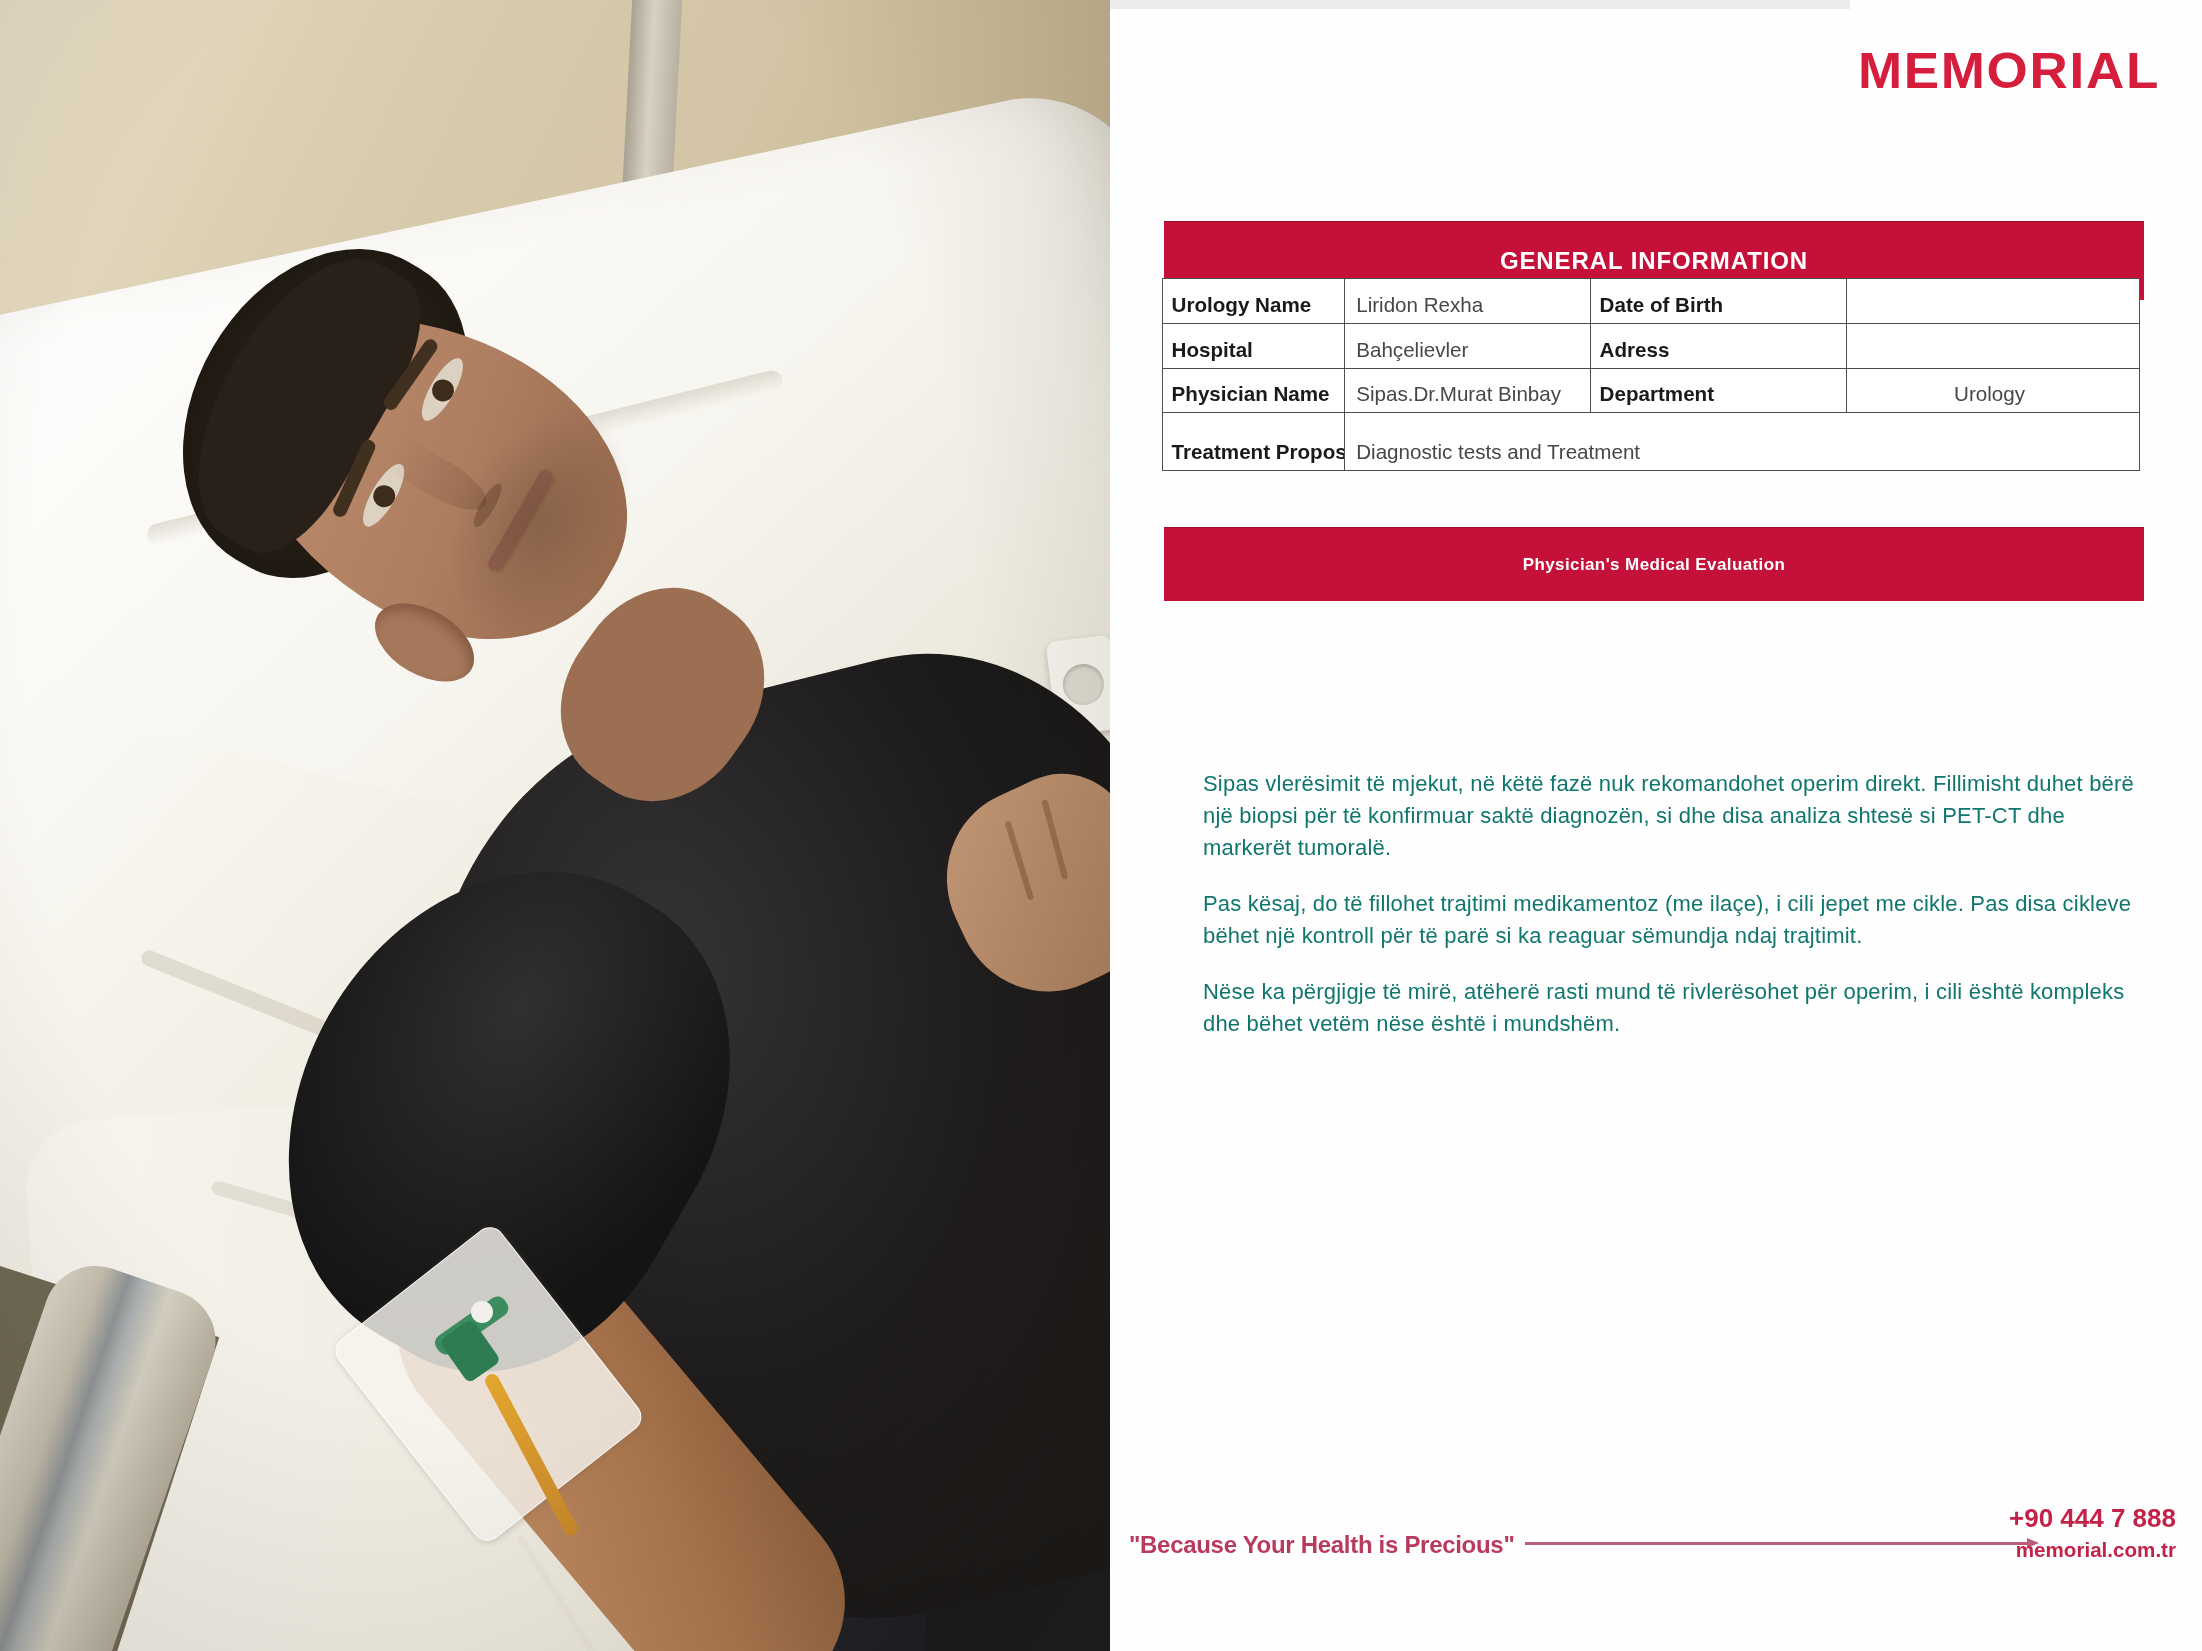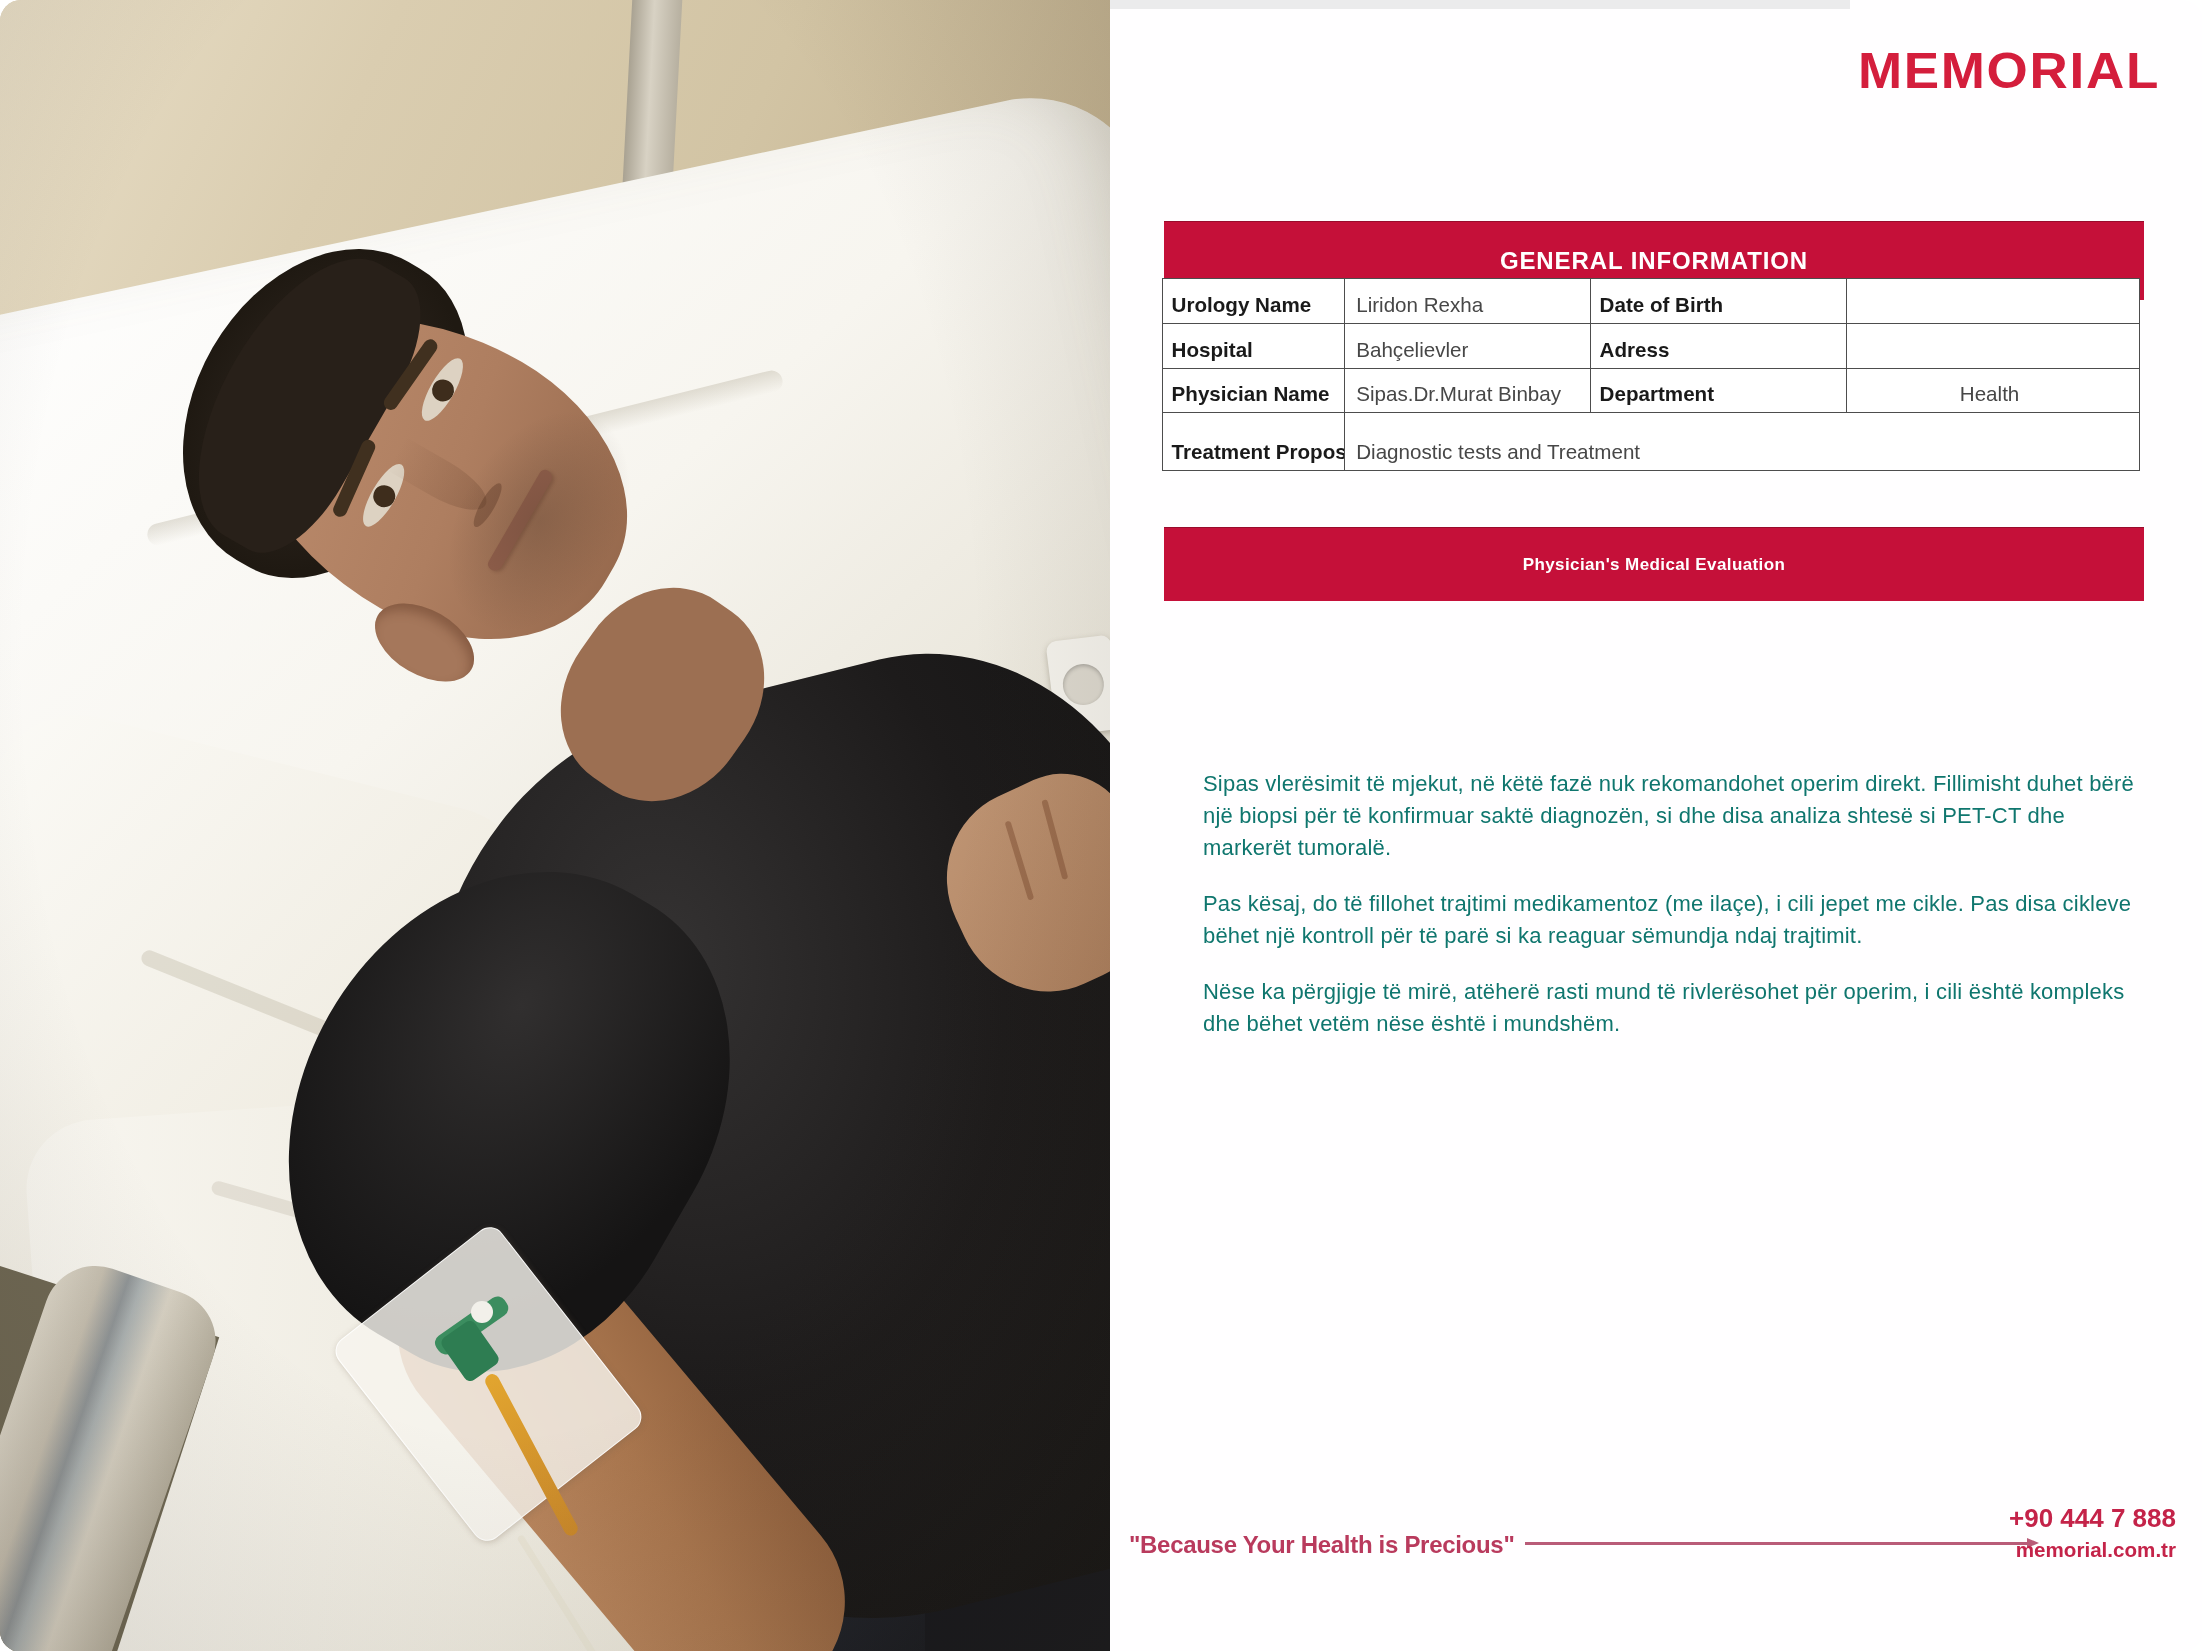--- a/index.html
+++ b/index.html
@@ -1,17 +1,17 @@
 <!DOCTYPE html>
 <html style="font-size:13.8px"><head>
 <meta charset="utf-8">
 <style>
   html,body{margin:0;padding:0;background:#ffffff;}
   .canvas{position:relative;width:2203px;height:1652px;overflow:hidden;background:#ffffff;
-          font-family:"Liberation Sans", sans-serif;border-radius:21px;}
+          font-family:"Liberation Sans", sans-serif;}
   .abs{position:absolute;}
 
   
   .photo{position:absolute;left:0;top:0;width:1110px;height:1652px;overflow:hidden;background:#d5c7aa;}
   .wall{left:0;top:0;width:1110px;height:946px;
         background:linear-gradient(115deg,#e8dec7 0%,#dacdb0 26%,#d2c4a4 52%,#c2b18f 78%,#a8976f 100%);}
   .iv-pole{left:625px;top:-12px;width:50px;height:301px;border-radius:6.9px;transform:rotate(3deg);
         background:linear-gradient(90deg,#a9a292 0%,#d8d2c4 45%,#b7b0a0 100%);}
   .headboard{left:-103px;top:284px;width:1144px;height:482px;transform:rotate(-4deg);
         border-radius:45% 55% 0 0 / 80% 95% 0 0;
@@ -207,21 +207,21 @@
       <div class="trow r2">
         <div class="tcell lbl c1">Hospital</div>
         <div class="tcell val c2">Bahçelievler</div>
         <div class="tcell lbl c3">Adress</div>
         <div class="tcell val c4 center"></div>
       </div>
       <div class="trow r3">
         <div class="tcell lbl c1">Physician Name</div>
         <div class="tcell val c2">Sipas.Dr.Murat Binbay</div>
         <div class="tcell lbl c3">Department</div>
-        <div class="tcell val c4 center">Health</div>
+        <div class="tcell val c4 center">Urology</div>
       </div>
       <div class="trow r4">
         <div class="tcell lbl c1">Treatment Proposal</div>
         <div class="tcell val cwide">Diagnostic tests and Treatment</div>
       </div>
     </div>
 
     <div class="abs redbar bar-eval">
       <span>Physician's Medical Evaluation</span>
     </div>

